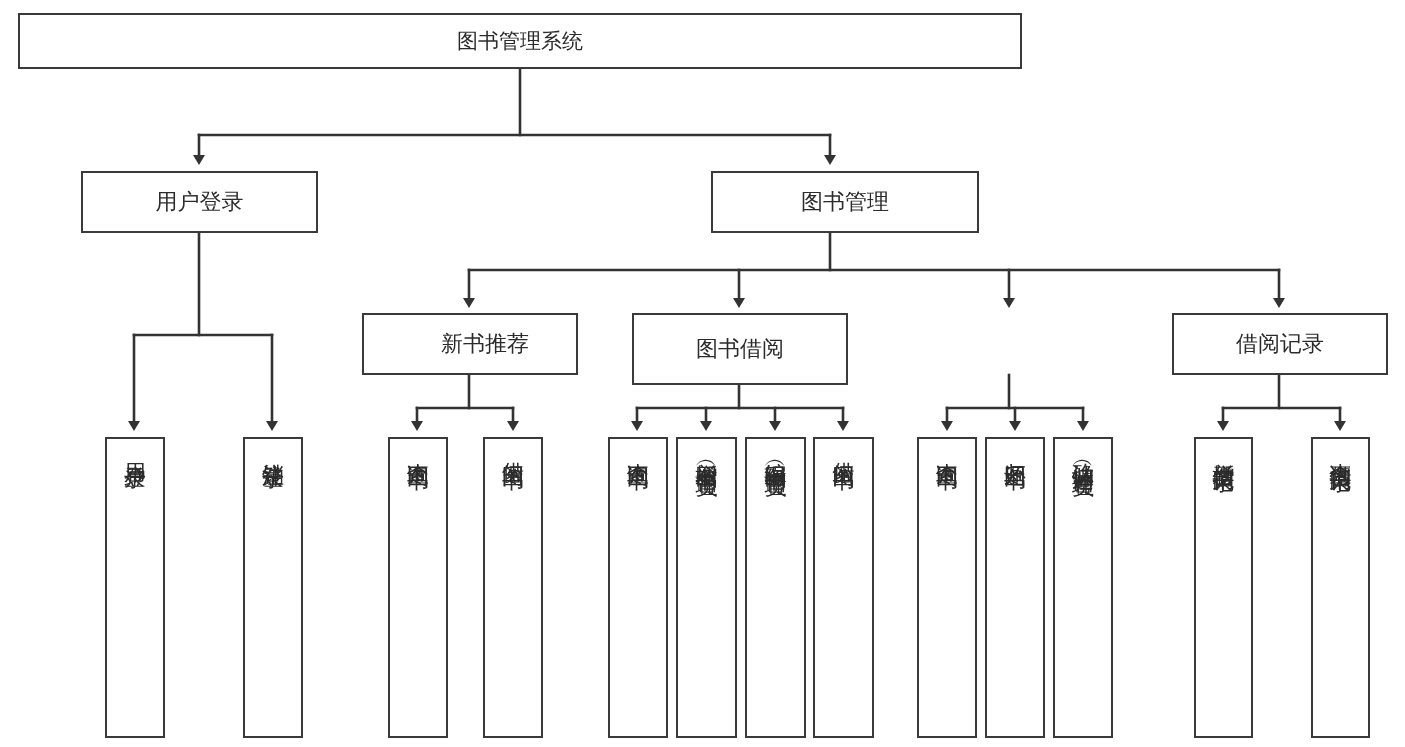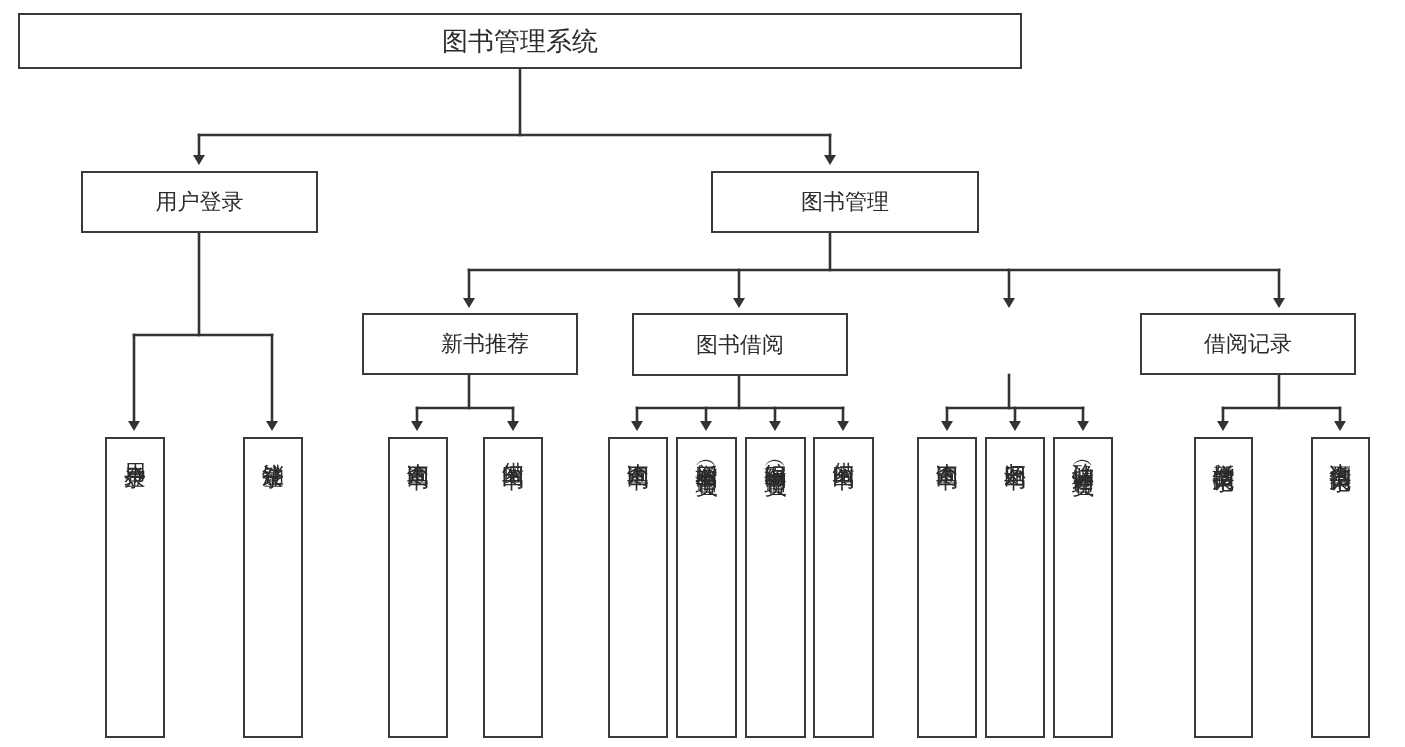--- a/index.html
+++ b/index.html
@@ -49,21 +49,21 @@
   .node.vert {
     padding-top: 6px;
     align-items: flex-start;
   }
   .node.vert .label {
     writing-mode: vertical-rl;
     text-orientation: upright;
     letter-spacing: 2px;
     line-height: 1;
   }
-  .t-root .label   { font-size: 26px; }
+  .t-root .label   { font-size: 21px; }
   .t-l2 .label     { font-size: 22px; }
   .t-l3 .label     { font-size: 22px; }
   .t-leaf .label   { font-size: 22px; }
 
   #watermark {
     position: absolute;
     right: 12px;
     bottom: 6px;
     font-size: 17px;
     color: #b9b9b9;
@@ -133,24 +133,24 @@
   <div class="node horiz t-l2" style="left: 81px; top: 171px; width: 237px; height: 62px;">
     <span class="label">用户登录</span>
   </div>
   <div class="node horiz t-l2" style="left: 711px; top: 171px; width: 268px; height: 62px;">
     <span class="label">图书管理</span>
   </div>
 
   <div class="node horiz t-l3" style="left: 362px; top: 313px; width: 216px; height: 62px; padding-left: 30px;">
     <span class="label">新书推荐</span>
   </div>
-  <div class="node horiz t-l3" style="left: 632px; top: 313px; width: 216px; height: 63px;">
+  <div class="node horiz t-l3" style="left: 632px; top: 313px; width: 216px; height: 72px;">
     <span class="label">图书借阅</span>
   </div>
-  <div class="node horiz t-l3" style="left: 1140px; top: 313px; width: 216px; height: 62px;">
+  <div class="node horiz t-l3" style="left: 1172px; top: 313px; width: 216px; height: 62px;">
     <span class="label">借阅记录</span>
   </div>
 
   <div class="node vert t-leaf" style="left: 105px; top: 437px; width: 60px; height: 301px;">
     <span class="label">用户登录</span>
   </div>
   <div class="node vert t-leaf" style="left: 243px; top: 437px; width: 60px; height: 301px;">
     <span class="label">注销登录</span>
   </div>
   <div class="node vert t-leaf" style="left: 388px; top: 437px; width: 60px; height: 301px;">

